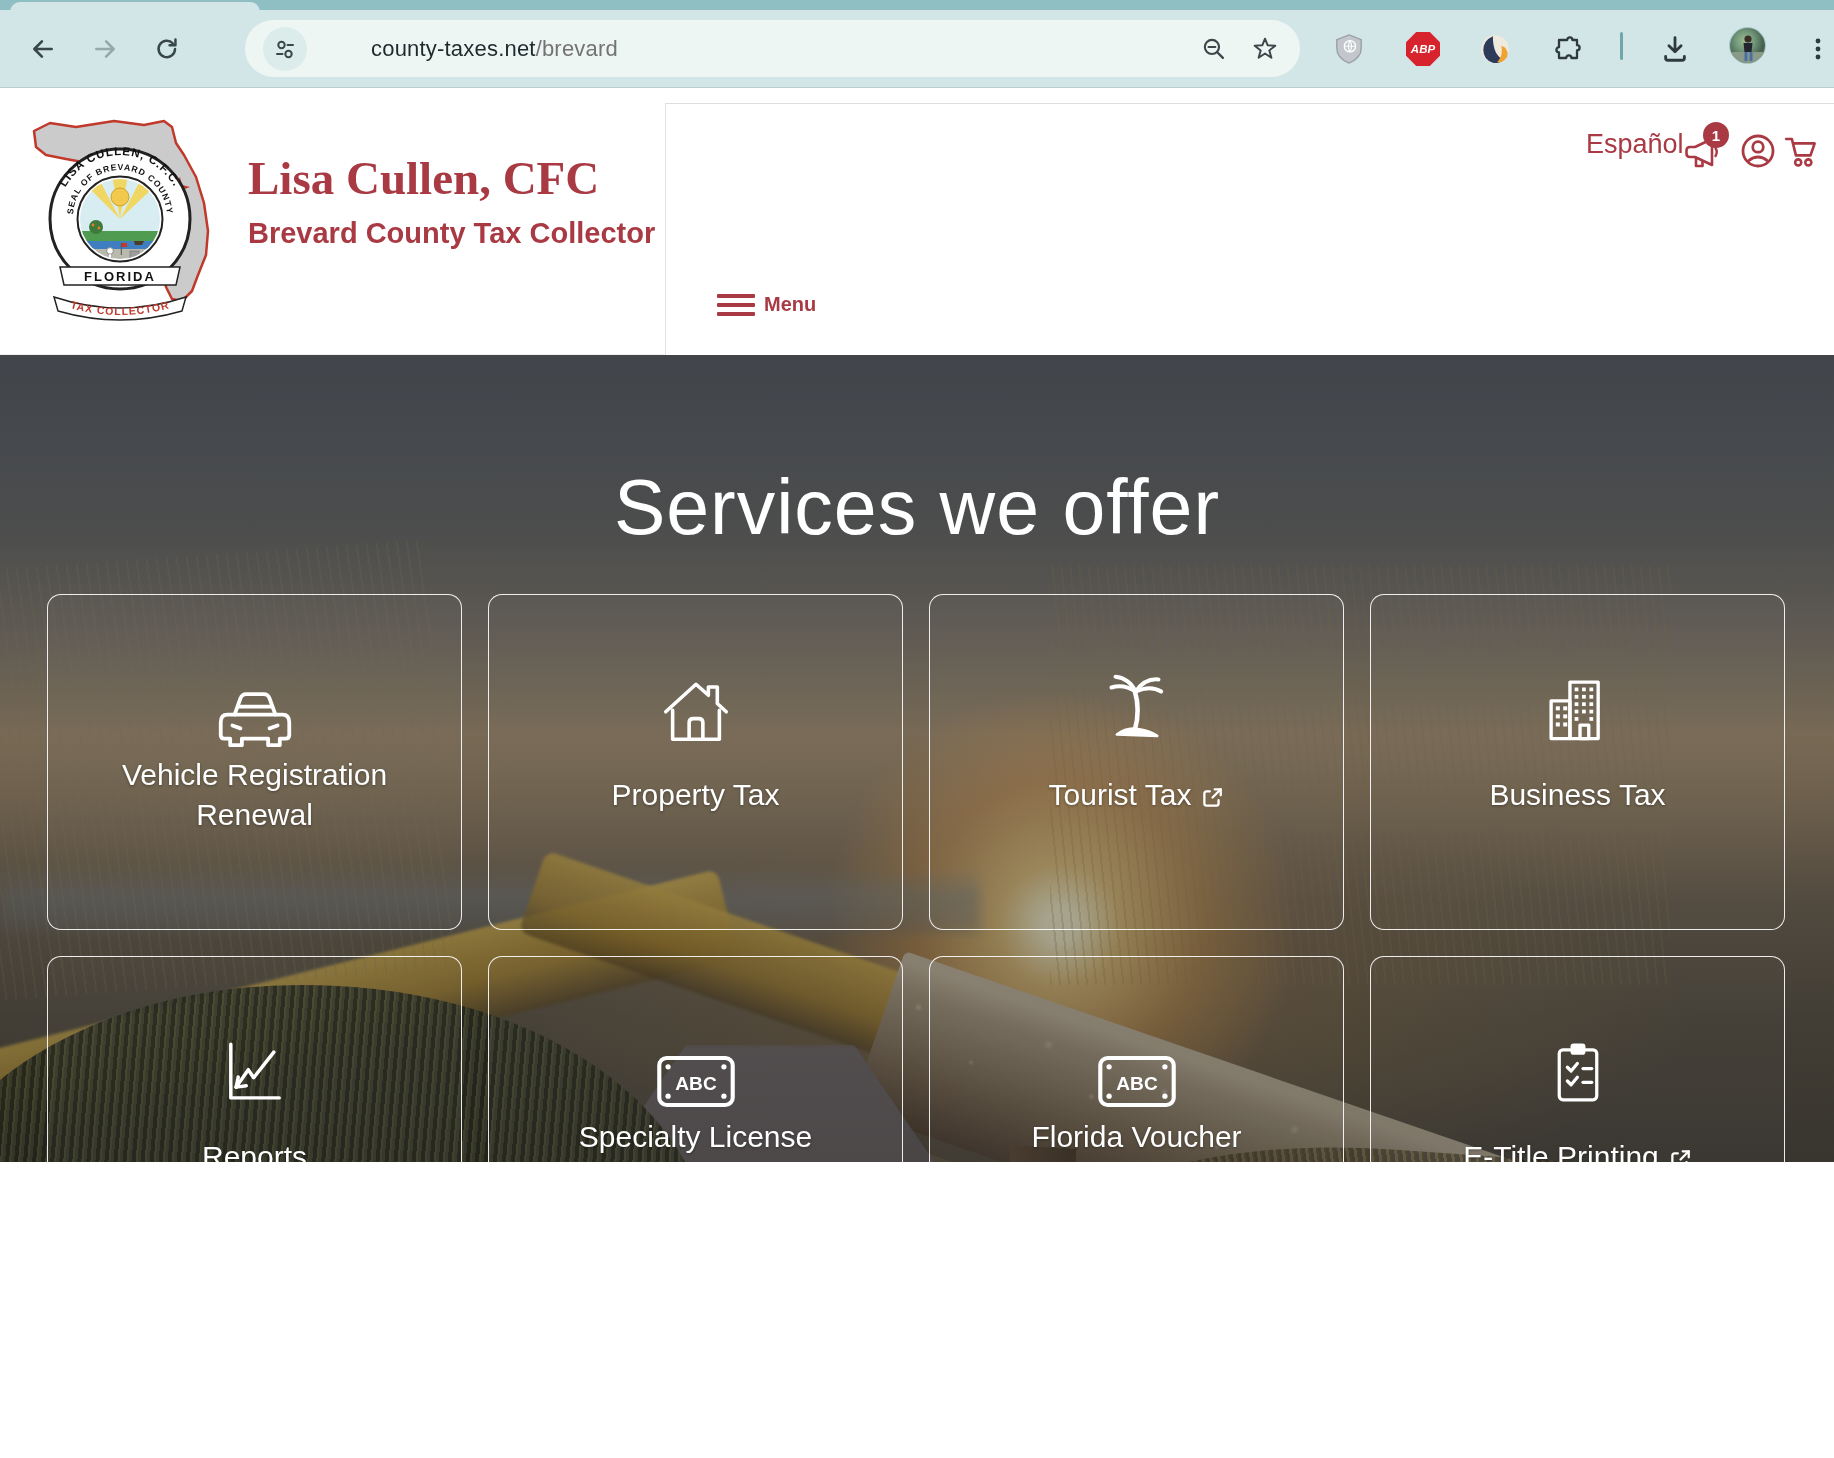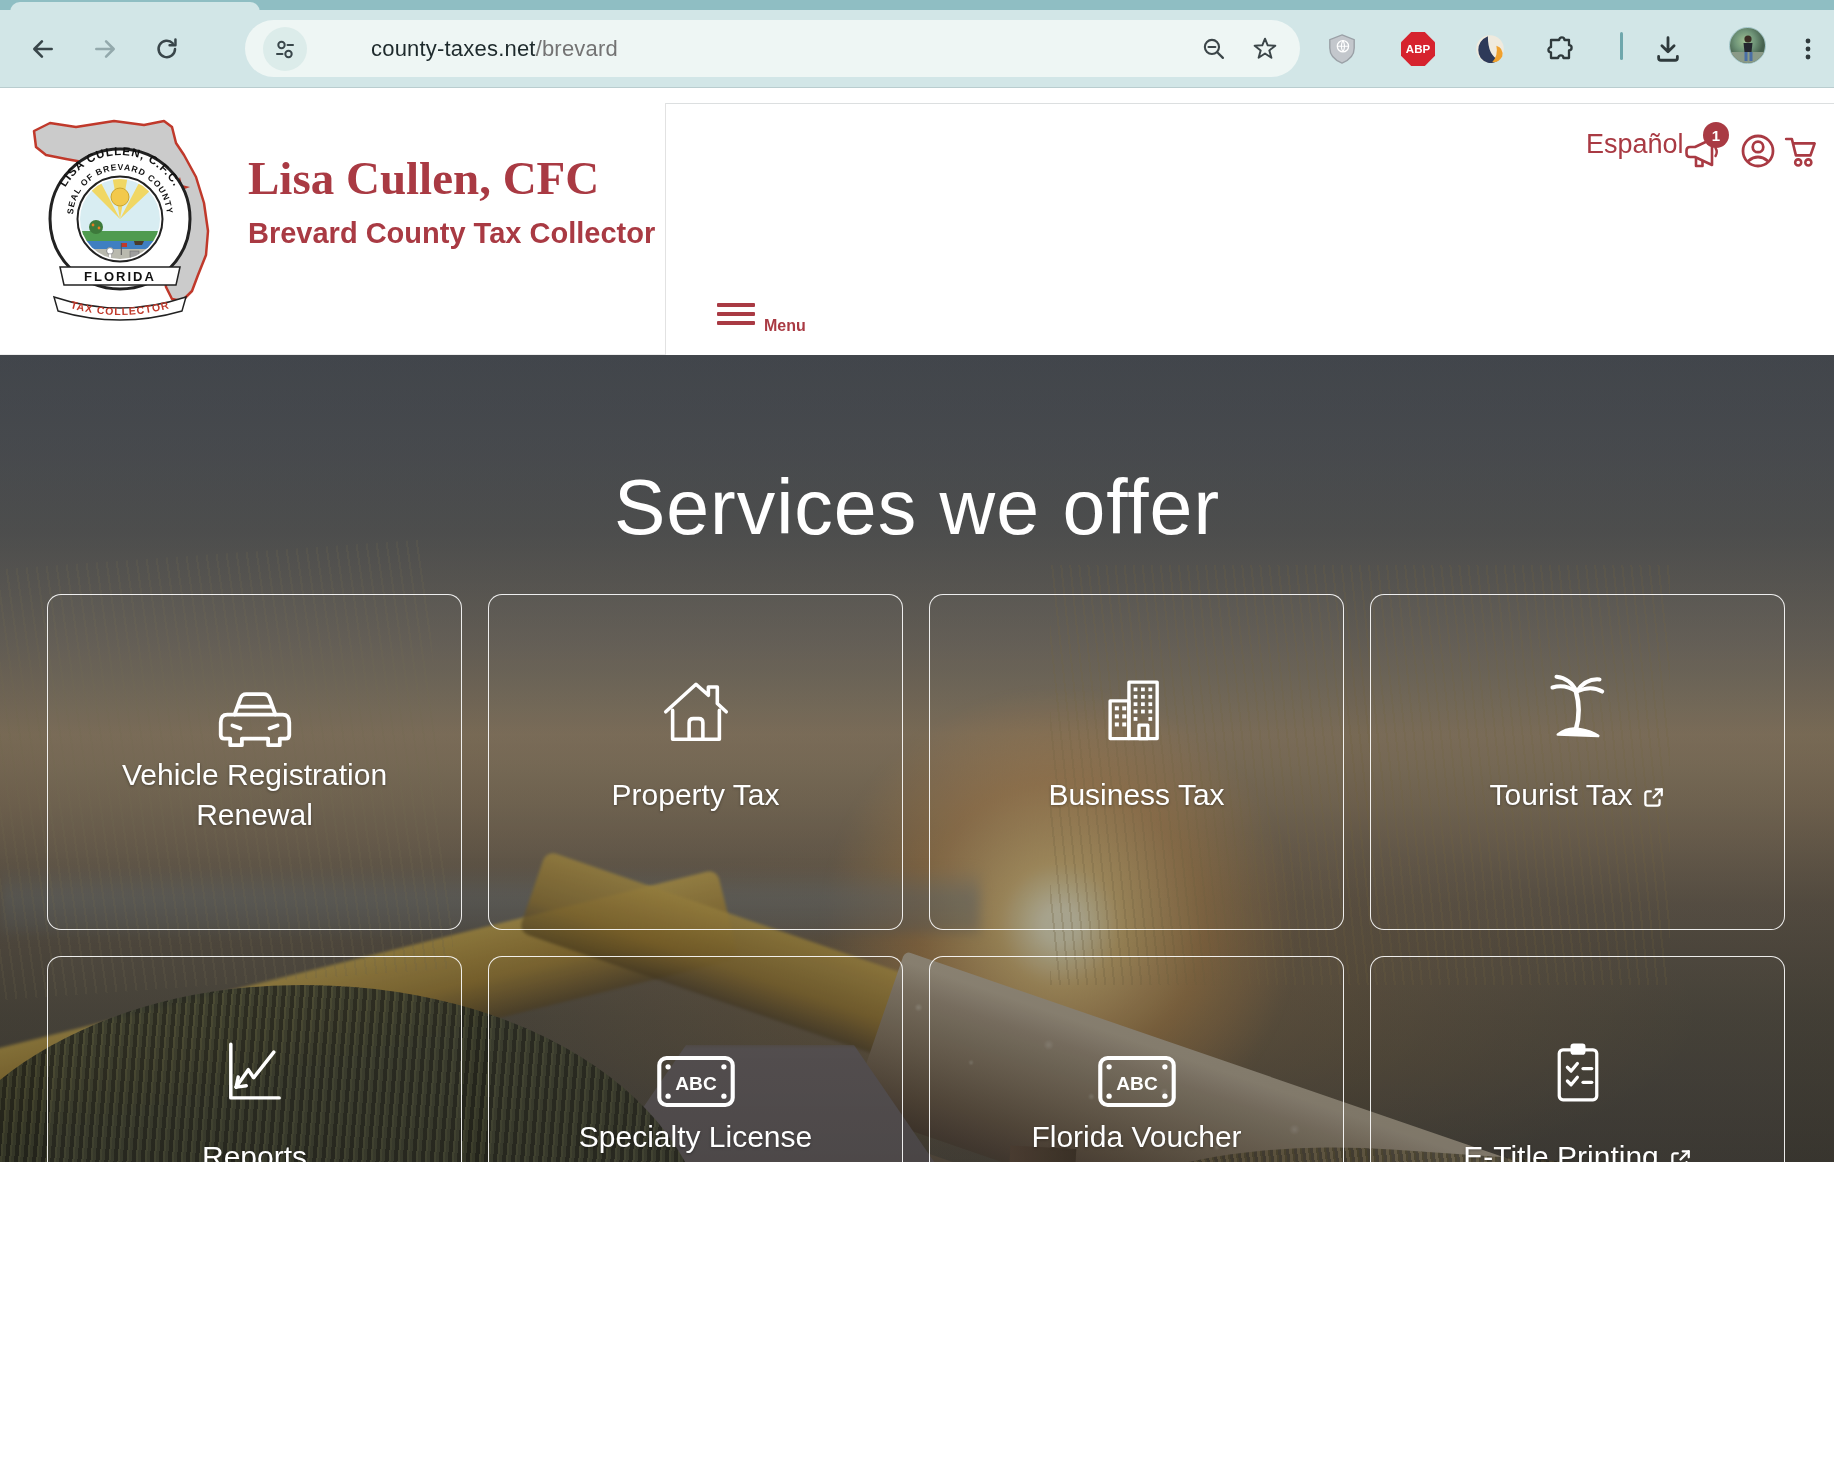--- a/index.html
+++ b/index.html
@@ -16,21 +16,21 @@
             display:flex; align-items:center; justify-content:center; }
   #urlpill { position:absolute; left:245px; top:20px; width:1055px; height:57px;
              background:#eef6f4; border-radius:29px; display:flex; align-items:center; }
   #siteinfo-circle { position:absolute; left:18px; top:7px; width:44px; height:44px;
              border-radius:50%; background:#dcecea; display:flex; align-items:center; justify-content:center;}
   #urltext { position:absolute; left:78px; top:0; height:57px; display:flex; align-items:center;
              font-size:22px; color:#1e2a2c; letter-spacing:.2px;margin-left:48px; }
   #urltext .path { color:#737373; }
   #pill-right { position:absolute; right:22px; top:0; height:57px; display:flex; align-items:center; gap:26px; }
   .extrow { position:absolute; top:27px; display:flex; align-items:center; }
-  .extbtn { width:44px; height:44px; display:flex; align-items:center; border-radius:50%; }
+  .extbtn { width:44px; height:44px; display:flex; align-items:center; justify-content:center; border-radius:50%;font-style:italic; }
   #toolbar-divider { position:absolute; left:1620px; top:32px; width:3px; height:28px;
                      background:#6fa7ac; border-radius:2px; }
   #avatar { position:absolute; left:1729px; top:27px; width:37px; height:37px; border-radius:50%;
             overflow:hidden; border:1px solid #9fc3c6; }
   .abp-badge { width:34px; height:34px; display:flex; align-items:center; justify-content:center;
                background:#d6232e; color:#fff; font-weight:bold; font-size:11.5px;
                clip-path:polygon(30% 0,70% 0,100% 30%,100% 70%,70% 100%,30% 100%,0 70%,0 30%); }
 
   
   #siteheader { position:absolute; left:0; top:89px; width:1834px; height:266px; background:#fff; }
@@ -42,21 +42,21 @@
                  font-weight:bold; font-size:47px; color:#a93a43; }
   #brand-sub { position:absolute; left:248px; top:128px; font-size:29px; color:#a93a43; font-weight:bold;}
   #lang { position:absolute; left:1586px; top:40px; font-size:27px; color:#a93a43; }
   .hdr-ic { position:absolute; top:44px; }
   #notif-badge { position:absolute; left:1703px; top:33px; min-width:26px; height:26px; border-radius:13px;
                  background:#a93a43; color:#fff; font-size:15px; font-weight:bold;
                  display:flex; align-items:center; justify-content:center; z-index:2; }
   #menubtn { position:absolute; left:717px; top:204px; display:flex; align-items:center; gap:9px; cursor:pointer;}
   #menubtn .bars { display:flex; flex-direction:column; gap:5px; }
   #menubtn .bar { width:38px; height:4px; background:#a93a43; border-radius:1px; }
-  #menubtn .lbl { font-size:16px; font-weight:bold; color:#a93a43;margin-top:24px; }
+  #menubtn .lbl { font-size:20px; font-weight:bold; color:#a93a43; }
 
   
   #hero { position:absolute; left:0; top:355px; width:1834px; height:807px; overflow:hidden;
     background:
       linear-gradient(180deg,#54585d 0%,#5a5d61 10%,#646462 22%,#837a6d 36%,
                       #a28d6f 47%,#927e64 56%,#6f6354 68%,#5c564a 82%,#514d44 100%);
   }
   #hero .dec { position:absolute; }
   #sunglow { left:820px; top:330px; width:480px; height:480px; border-radius:50%;
     background:radial-gradient(circle, rgba(255,250,215,.95) 0 5%, rgba(252,214,130,.75) 18%,
@@ -371,20 +371,43 @@
           <path d="M10 30 L32 10 L41 18 V12 H47.5 V24 L54 30"></path>
           <path d="M15 29 V50 H49 V29"></path>
           <path d="M27 50 V38 Q27 35 30 35 H34 Q37 35 37 38 V50"></path>
         </svg>
       </span>
       <span class="card-label">Property Tax</span>
     </a>
 
     <a class="card">
       <span class="card-icon">
+        <svg width="86" height="84" viewBox="0 0 64 56" fill="none" stroke="#fff" stroke-linecap="round" stroke-linejoin="round">
+          <path d="M31 15 Q22 9 13 12" stroke-width="3"></path>
+          <path d="M31 15 Q26 5 16 4" stroke-width="3"></path>
+          <path d="M31 15 Q38 5 48 6" stroke-width="3"></path>
+          <path d="M31 15 Q42 10 50 15" stroke-width="3"></path>
+          <path d="M30.5 15 Q34.5 29 30.5 43" stroke-width="3.4"></path>
+          <path d="M17 47 Q25 41 33 43 Q42 44.5 47 48 Z" fill="#fff" stroke-width="2"></path>
+        </svg>
+      </span>
+      <span class="card-label">
+        <span>Tourist Tax</span>
+        <span class="ext">
+          <svg width="24" height="24" viewBox="0 0 22 22" fill="none" stroke="#fff" stroke-width="2.1" stroke-linecap="round" stroke-linejoin="round">
+            <path d="M9 5 H6 Q4 5 4 7 V16 Q4 18 6 18 H15 Q17 18 17 16 V13"></path>
+            <path d="M11.5 10.5 L19 3"></path>
+              <path d="M13.5 3 H19 V8.5"></path>
+          </svg>
+        </span>
+      </span>
+    </a>
+
+    <a class="card">
+      <span class="card-icon">
         <svg width="86" height="84" viewBox="0 0 64 56" fill="none" stroke="#fff" stroke-width="2.5" stroke-linejoin="round">
           <rect x="12" y="22" width="14" height="28"></rect>
           <rect x="26" y="8" width="21" height="42"></rect>
           <g fill="#fff" stroke="none">
             <rect x="15.5" y="26" width="3" height="3"></rect>
               <rect x="21" y="26" width="3" height="3"></rect>
             <rect x="15.5" y="32" width="3" height="3"></rect>
               <rect x="21" y="32" width="3" height="3"></rect>
             <rect x="15.5" y="38" width="3" height="3"></rect>
               <rect x="21" y="38" width="3" height="3"></rect>
@@ -404,43 +427,20 @@
               <rect x="40.5" y="34" width="2.8" height="2.8"></rect>
           </g>
           <rect x="33.5" y="40" width="6.5" height="10"></rect>
         </svg>
       </span>
       <span class="card-label">Business Tax</span>
     </a>
 
     <a class="card">
       <span class="card-icon">
-        <svg width="86" height="84" viewBox="0 0 64 56" fill="none" stroke="#fff" stroke-linecap="round" stroke-linejoin="round">
-          <path d="M31 15 Q22 9 13 12" stroke-width="3"></path>
-          <path d="M31 15 Q26 5 16 4" stroke-width="3"></path>
-          <path d="M31 15 Q38 5 48 6" stroke-width="3"></path>
-          <path d="M31 15 Q42 10 50 15" stroke-width="3"></path>
-          <path d="M30.5 15 Q34.5 29 30.5 43" stroke-width="3.4"></path>
-          <path d="M17 47 Q25 41 33 43 Q42 44.5 47 48 Z" fill="#fff" stroke-width="2"></path>
-        </svg>
-      </span>
-      <span class="card-label">
-        <span>Tourist Tax</span>
-        <span class="ext">
-          <svg width="24" height="24" viewBox="0 0 22 22" fill="none" stroke="#fff" stroke-width="2.1" stroke-linecap="round" stroke-linejoin="round">
-            <path d="M9 5 H6 Q4 5 4 7 V16 Q4 18 6 18 H15 Q17 18 17 16 V13"></path>
-            <path d="M11.5 10.5 L19 3"></path>
-              <path d="M13.5 3 H19 V8.5"></path>
-          </svg>
-        </span>
-      </span>
-    </a>
-
-    <a class="card">
-      <span class="card-icon">
         <svg width="86" height="84" viewBox="0 0 64 56" fill="none" stroke="#fff" stroke-width="2.6" stroke-linecap="round" stroke-linejoin="round">
           <path d="M14 8 V48 H50"></path>
           <path d="M46 14 L31 33 L27 27 L18 40"></path>
           <path d="M18 40 L19.5 32.5"></path>
             <path d="M18 40 L25.5 39"></path>
         </svg>
       </span>
       <span class="card-label">Reports</span>
     </a>
 

